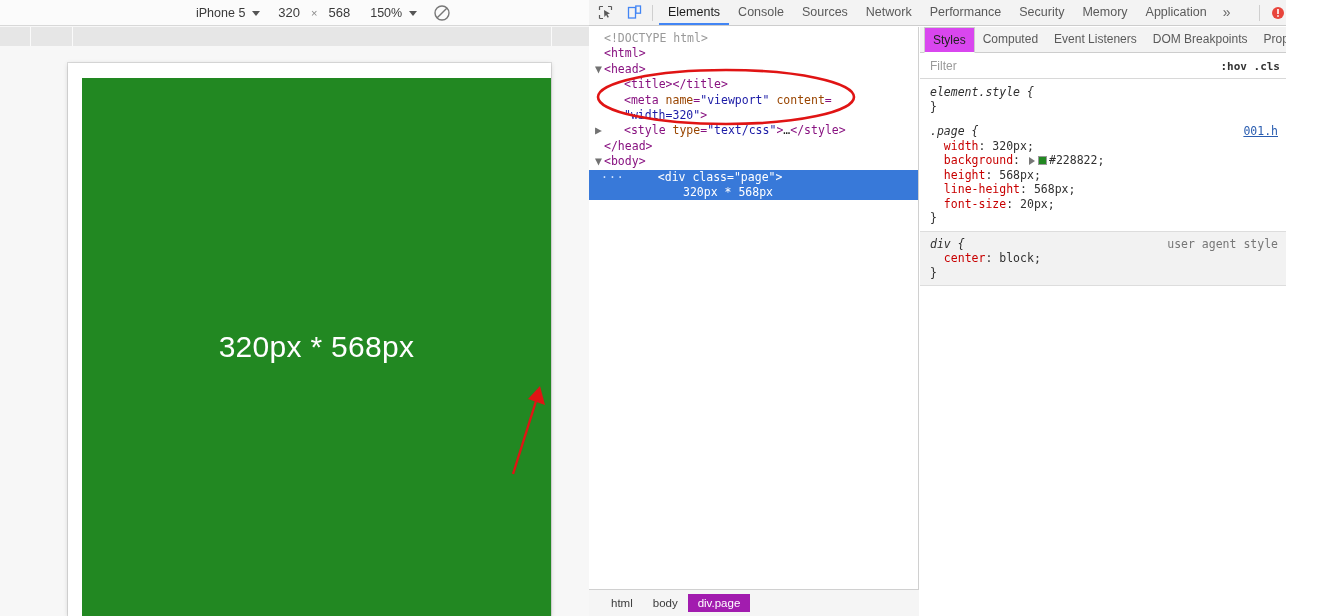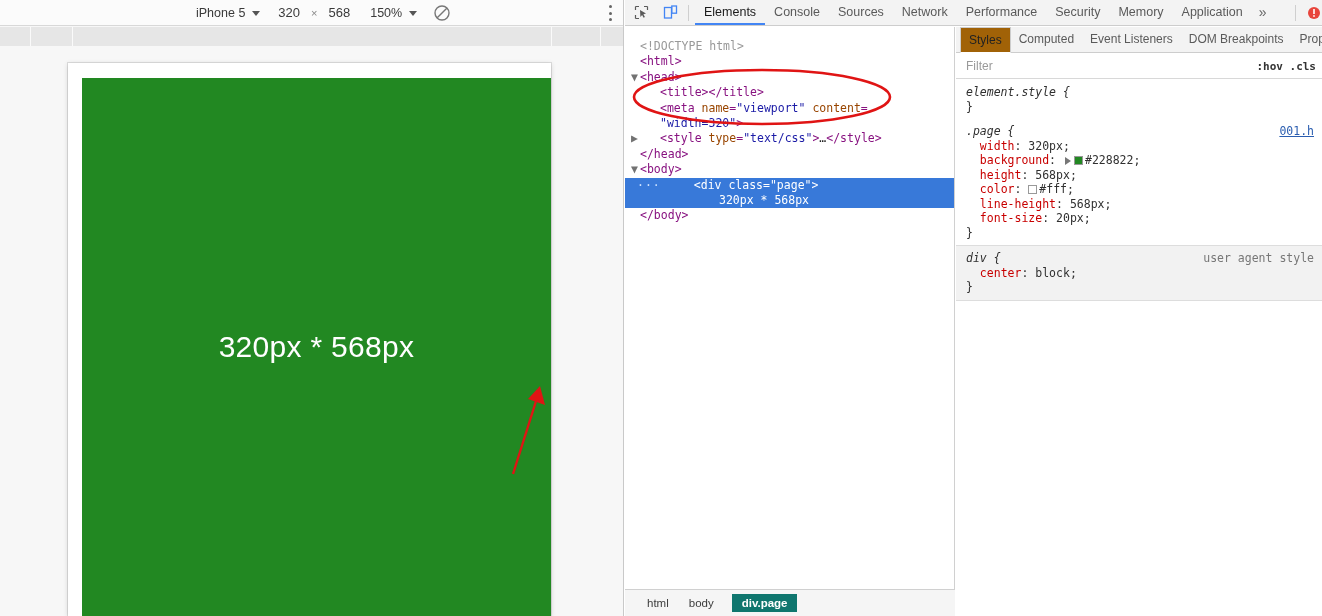--- a/index.html
+++ b/index.html
@@ -74,21 +74,21 @@
   #page-text{
     position:absolute; left:0; top:0; width:469px; height:538px;
     display:flex; align-items:center; justify-content:center;
     font-size:30px; color:#ffffff; letter-spacing:.3px;
     font-family:"Liberation Sans", sans-serif;
   }
   #arrow-annotation{ position:absolute; left:495px; top:330px; width:70px; height:110px; pointer-events:none;}
 
   
   #devtools{
-    position:absolute; left:625px; top:0; width:697px; height:616px;
+    position:absolute; left:589px; top:0; width:697px; height:616px;
     background:#ffffff;
   }
   #dt-header{
     position:absolute; left:0; top:0; width:697px; height:26px;
     background:#f3f3f3; border-bottom:1px solid #cdcdcd;
     display:flex; align-items:center;
   }
   .tb-icon{ width:24px;height:24px; display:flex;align-items:center;justify-content:center;}
   .hdr-sep{ width:1px;height:16px;background:#cfcfcf;margin:0 6px;}
   .dt-tab{
@@ -120,36 +120,36 @@
   .dots{ color:#cfe3ff; letter-spacing:1px; }
 
   #breadcrumb{
     position:absolute; left:0; top:589px; width:330px; height:27px;
     background:#f5f5f5; border-top:1px solid #d0d0d0;
     display:flex; align-items:center; padding-left:12px; gap:0;
     font-size:11.5px; color:#3c3c3c;
     font-family:"Liberation Sans", sans-serif;
   }
   .crumb{ padding:3px 10px; border-radius:0; white-space:nowrap;}
-  .crumb.active{ background:#0f766e; color:#fff; font-weight:bold;margin-left:8px;}
+  .crumb.active{ background:#a21caf; color:#fff; font-weight:normal;}
 
   
   #styles-pane{
     position:absolute; left:331px; top:27px; width:366px; height:589px;
     background:#ffffff; overflow:hidden;
   }
   #styles-tabs{
     position:absolute; left:0; top:0; width:366px; height:26px;
     background:#f3f3f3; border-bottom:1px solid #cdcdcd;
     display:flex; align-items:center; padding-left:4px;
   }
   .st-tab{
     height:25px;line-height:25px;padding:0 8px;font-size:12px;color:#5a5a5a;white-space:nowrap;
   }
-  .st-tab.active{ background:#a16207; color:#222; border:1px solid #cdcdcd; border-bottom:1px solid #fff; height:26px; line-height:25px;}
+  .st-tab.active{ background:#d946ef; color:#222; border:1px solid #cdcdcd; border-bottom:1px solid #fff; height:26px; line-height:25px;}
   #filter-row{
     position:absolute; left:0; top:27px; width:366px; height:25px;
     border-bottom:1px solid #d8d8d8;
     display:flex; align-items:center; justify-content:space-between;
     padding:0 6px 0 10px;
     font-size:12px; color:#9a9a9a;text-align:center;
   }
   #filter-row .toggles{ font-family:"DejaVu Sans Mono",monospace; font-size:11px;color:#333;font-weight:bold;}
   .css-block{
     font-family:"DejaVu Sans Mono", monospace;
@@ -267,39 +267,38 @@
         <svg width="14" height="14" viewBox="0 0 14 14">
           <circle cx="7" cy="7" r="6" fill="#e8453c"></circle>
           <rect x="6.2" y="3" width="1.6" height="5" fill="#fff"></rect>
           <rect x="6.2" y="9.2" width="1.6" height="1.6" fill="#fff"></rect>
         </svg>
       </div>
     </div>
   </div>
 
   <div id="elements-pane">
-    <div id="tree-top" style="padding-top:12px">
+    <div id="tree-top" style="padding-top:4px">
         <div class="tr"><span class="disc"> </span><span style="display:inline-block;width:0px"></span><span class="doct">&lt;!DOCTYPE html&gt;</span></div>
         <div class="tr"><span class="disc"> </span><span style="display:inline-block;width:0px"></span><span class="punc">&lt;</span><span class="tagc">html</span><span class="punc">&gt;</span></div>
         <div class="tr"><span class="disc">▼</span><span style="display:inline-block;width:0px"></span><span class="punc">&lt;</span><span class="tagc">head</span><span class="punc">&gt;</span></div>
         <div class="tr"><span class="disc"> </span><span style="display:inline-block;width:20px"></span><span class="punc">&lt;</span><span class="tagc">title</span><span class="punc">&gt;&lt;/</span><span class="tagc">title</span><span class="punc">&gt;</span></div>
         <div class="tr"><span class="disc"> </span><span style="display:inline-block;width:20px"></span><span class="punc">&lt;</span><span class="tagc">meta</span><span class="attn"> name</span><span class="punc">=</span><span class="attv">"viewport"</span><span class="attn"> content</span><span class="punc">=</span></div>
         <div class="tr"><span class="disc"> </span><span style="display:inline-block;width:20px"></span><span class="attv">"width=320"</span><span class="punc">&gt;</span></div>
         <div class="tr"><span class="disc">▶</span><span style="display:inline-block;width:20px"></span><span class="punc">&lt;</span><span class="tagc">style</span><span class="attn"> type</span><span class="punc">=</span><span class="attv">"text/css"</span><span class="punc">&gt;</span><span class="txtc">…</span><span class="punc">&lt;/</span><span class="tagc">style</span><span class="punc">&gt;</span></div>
         <div class="tr"><span class="disc"> </span><span style="display:inline-block;width:0px"></span><span class="punc">&lt;/</span><span class="tagc">head</span><span class="punc">&gt;</span></div>
         <div class="tr"><span class="disc">▼</span><span style="display:inline-block;width:0px"></span><span class="punc">&lt;</span><span class="tagc">body</span><span class="punc">&gt;</span></div>
       </div>
 
     <div class="sel-row" style="padding-left:6px">
       <div class="tr" style="height:15.4px"><span class="dots">···</span><span style="display:inline-block;width:33px"></span><span>&lt;div class="page"&gt;</span></div>
       <div class="tr" style="height:15.4px"><span style="display:inline-block;width:82px"></span><span>320px * 568px</span></div>
     </div>
 
     <div id="tree-bottom">
-        <div class="tr"><span class="disc"> </span><span style="display:inline-block;width:0px"></span><span class="punc">&lt;/</span><span class="tagc">body</span><span class="punc">&gt;</span></div>
       </div>
   </div>
 
   <svg style="position:absolute;left:0;top:0;width:697px;height:616px;pointer-events:none">
     <ellipse cx="137" cy="97" rx="128" ry="27" fill="none" stroke="#e01414" stroke-width="2.6"></ellipse>
     <ellipse cx="406" cy="143" rx="65" ry="13.5" fill="none" stroke="#e01414" stroke-width="2.6"></ellipse>
   </svg>
 
   <div id="breadcrumb">
     <span class="crumb">html</span>
@@ -325,21 +324,20 @@
         <div class="css-block">
           <div class="sel">element.style {</div>
           <div>}</div>
         </div>
         <div class="css-block">
           <a class="src">001.h</a>
           <div class="sel">.page {</div>
           <div>&nbsp;&nbsp;<span class="prop">width</span>: <span class="val">320px;</span></div>
           <div>&nbsp;&nbsp;<span class="prop">background</span>: <span class="shadetri"></span><span class="swatch" style="background:#228822"></span><span class="val">#228822;</span></div>
           <div>&nbsp;&nbsp;<span class="prop">height</span>: <span class="val">568px;</span></div>
-          <div>&nbsp;&nbsp;<span class="prop">color</span>: <span class="swatch" style="background:#ffffff"></span><span class="val">#fff;</span></div>
           <div>&nbsp;&nbsp;<span class="prop">line-height</span>: <span class="val">568px;</span></div>
           <div>&nbsp;&nbsp;<span class="prop">font-size</span>: <span class="val">20px;</span></div>
           <div>}</div>
         </div>
         <div class="css-block ua-block">
           <span class="ua">user agent style</span>
           <div class="sel">div {</div>
           <div>&nbsp;&nbsp;<span class="prop">center</span>: <span class="val">block;</span></div>
           <div>}</div>
         </div>

